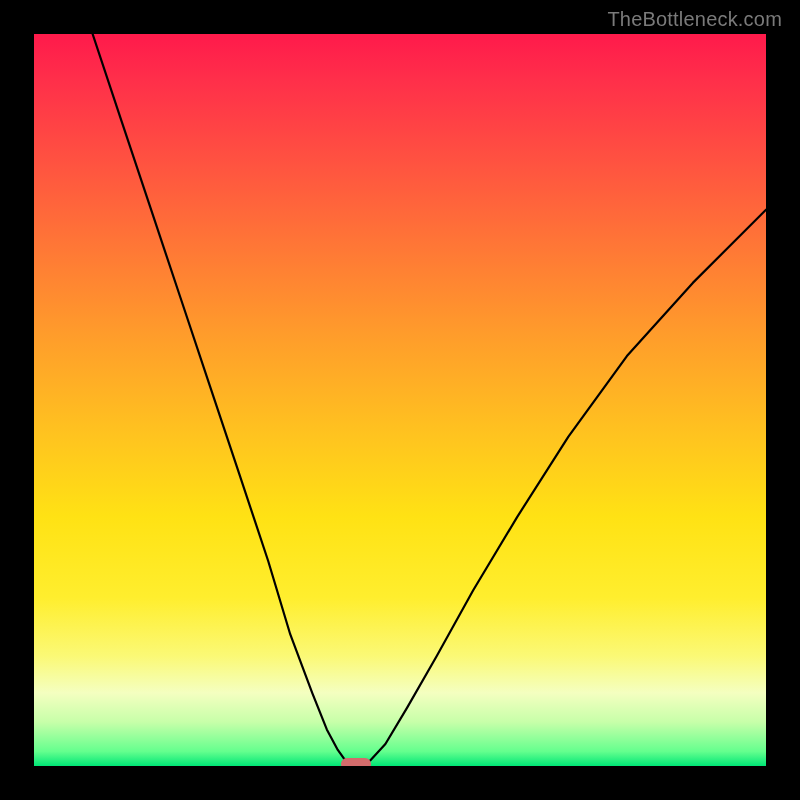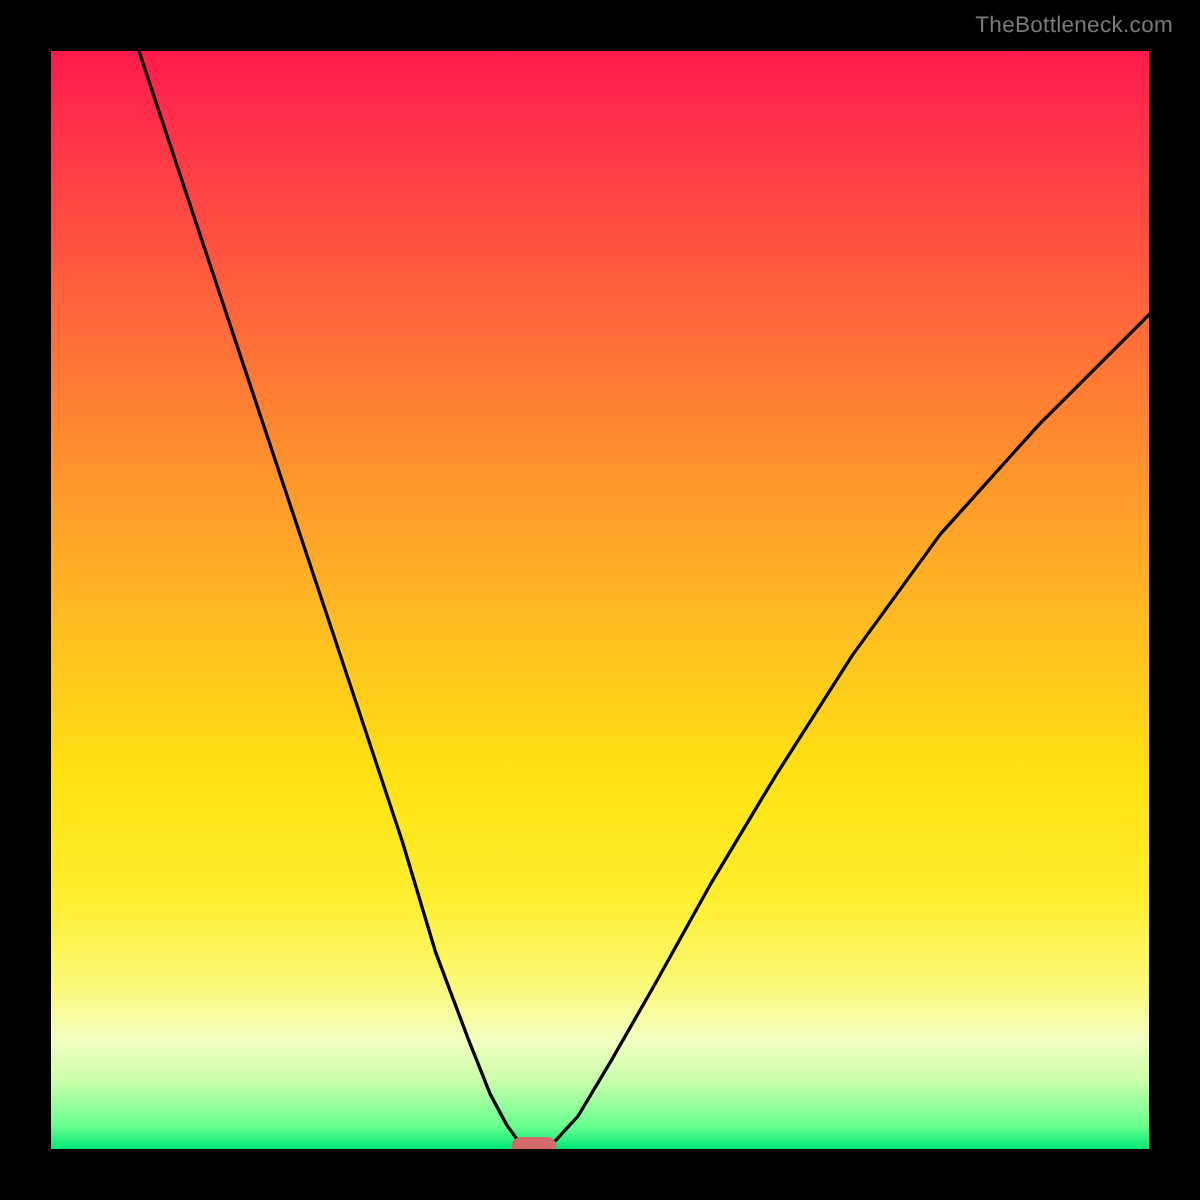--- a/index.html
+++ b/index.html
@@ -42,21 +42,21 @@
       #c7ffa9 94%,
       #65ff8e 98%,
       #00e676 100%
     );
   }
   .watermark {
     position: absolute;
     top: 8px;
     right: 18px;
     color: #7a7a7a;
-    font-size: 15px;
+    font-size: 20px;
     letter-spacing: 0.2px;
     user-select: none;
   }
   svg.curves {
     position: absolute;
     inset: 0;
   }
   .marker {
     position: absolute;
     width: 30px;

